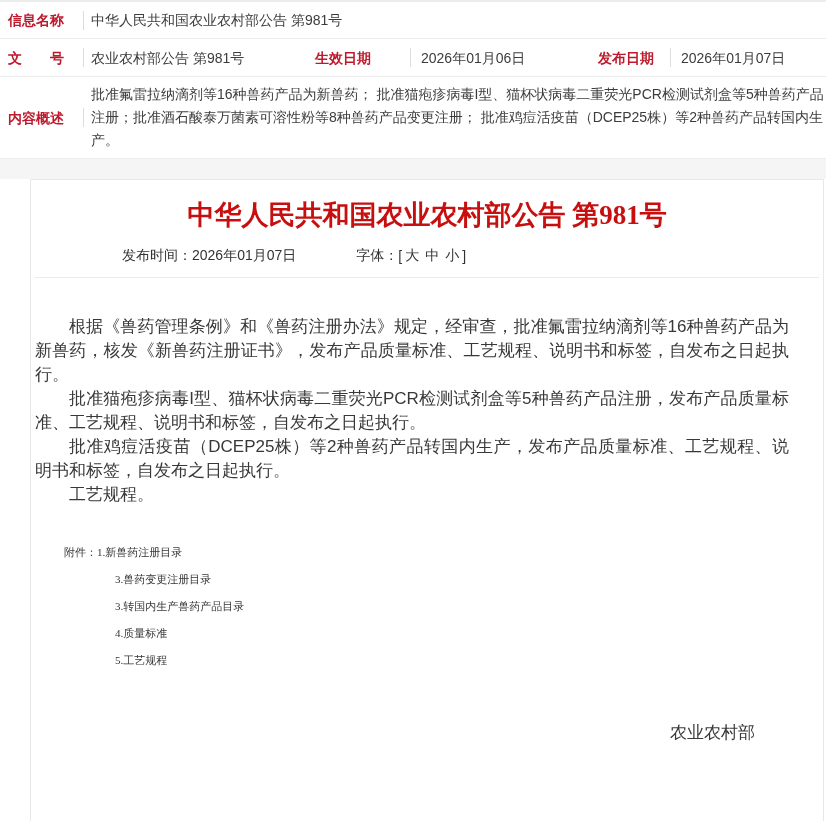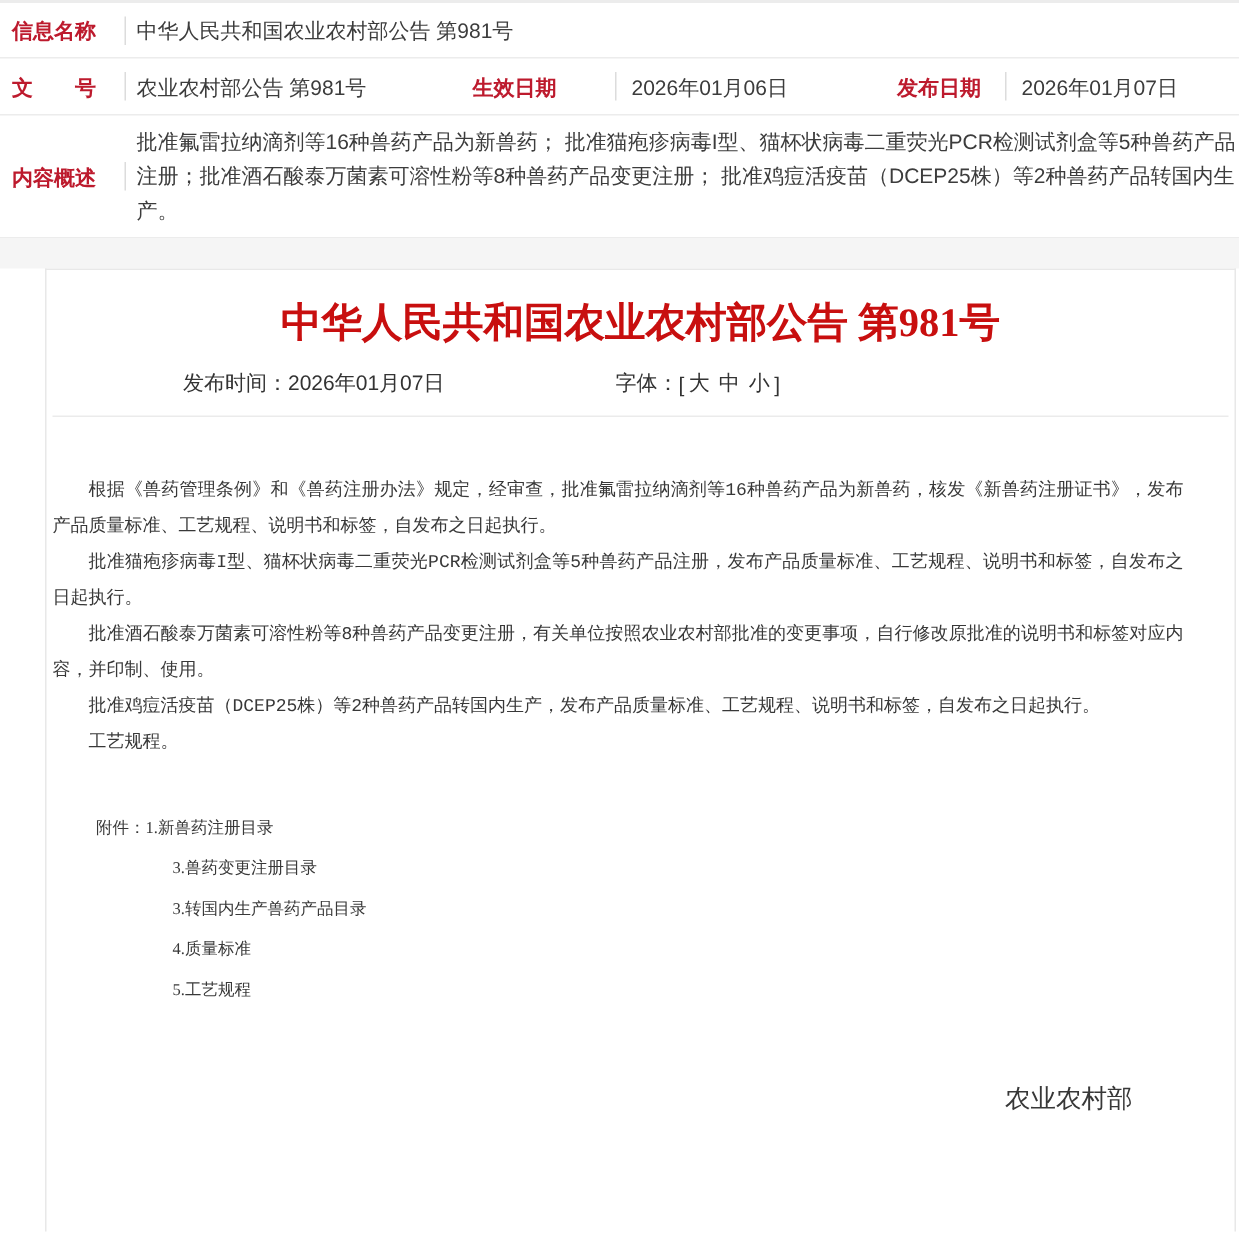--- a/index.html
+++ b/index.html
@@ -63,33 +63,33 @@
     line-height:32px;
     color:var(--title-red);
   }
   .pub-line{
     display:flex;align-items:center;
     margin-top:15px;
     font-size:14px;color:#333;
     height:20px;
   }
   .pub-time{margin-left:91px;}
-  .font-ctl{margin-left:114px;display:flex;align-items:center;justify-content:space-between;}
+  .font-ctl{margin-left:60px;display:flex;align-items:center;justify-content:space-between;}
   .font-size-link{cursor:pointer;margin:0 3px;}
   .hr{
     margin:11px 4px 0 4px;
     border:none;border-top:1px solid #ebebeb;height:0;
   }
 
   
   .doc-body{
     margin-top:37px;
     padding-left:4px;padding-right:34px;
-    font-family:Liberation Mono, monospace;
-    font-size:12px;line-height:24px;
+    font-family:Liberation Sans, sans-serif;
+    font-size:17px;line-height:24px;
     color:#383838;
     text-align:justify;
   }
   .doc-body p{text-indent:2em;}
 
   .attach-block{
     margin-top:32px;
     padding-left:33px;
     font-family:"Liberation Serif","DejaVu Serif",serif;
     font-size:11px;line-height:27px;
@@ -157,21 +157,20 @@
       <span class="font-size-link">小</span>
       <span>]</span>
     </span>
   </div>
 
   <hr class="hr">
 
   <div class="doc-body">
     <p>根据《兽药管理条例》和《兽药注册办法》规定，经审查，批准氟雷拉纳滴剂等16种兽药产品为新兽药，核发《新兽药注册证书》，发布产品质量标准、工艺规程、说明书和标签，自发布之日起执行。</p>
     <p>批准猫疱疹病毒I型、猫杯状病毒二重荧光PCR检测试剂盒等5种兽药产品注册，发布产品质量标准、工艺规程、说明书和标签，自发布之日起执行。</p>
-    <p>批准酒石酸泰万菌素可溶性粉等8种兽药产品变更注册，有关单位按照农业农村部批准的变更事项，自行修改原批准的说明书和标签对应内容，并印制、使用。</p>
     <p>批准鸡痘活疫苗（DCEP25株）等2种兽药产品转国内生产，发布产品质量标准、工艺规程、说明书和标签，自发布之日起执行。</p>
     <p>工艺规程。</p>
   </div>
 
   <div class="attach-block">
     <div class="attach-first">
       <span class="attach-label">附件：</span>
       <a class="attach-item">1.新兽药注册目录</a>
     </div>
     <a class="attach-item attach-indent">3.兽药变更注册目录</a>

